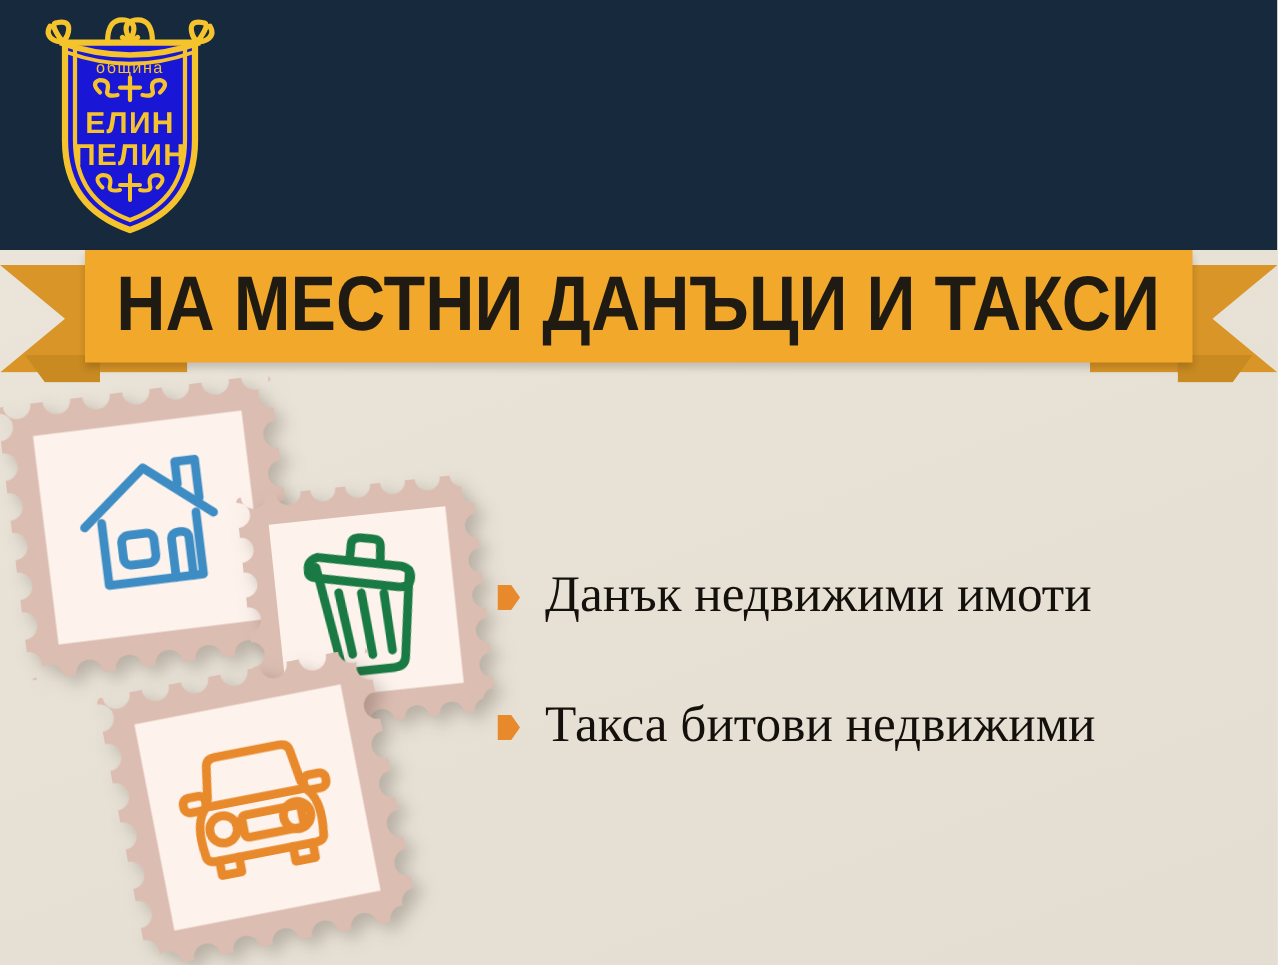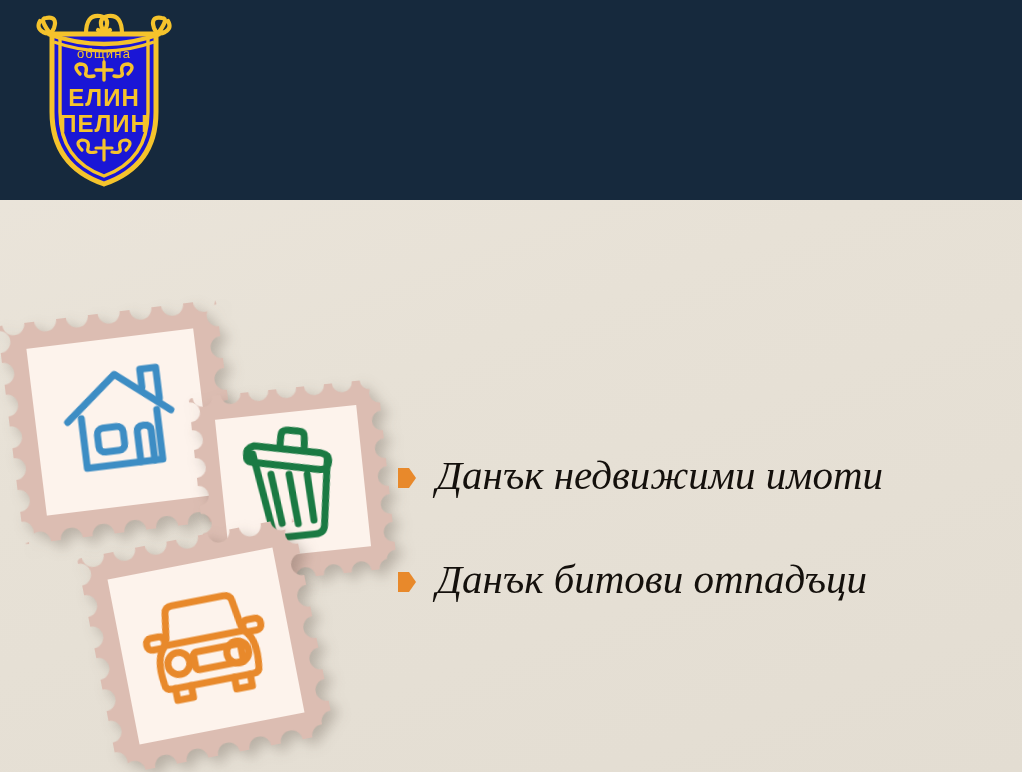--- a/index.html
+++ b/index.html
@@ -85,21 +85,21 @@
 
   
   .stamp{
     position:absolute;
     filter:drop-shadow(6px 7px 7px rgba(60,45,35,0.27));
   }
   .stamp svg{display:block;}
 
   
   .tax-list{
-    position:absolute;left:398px;top:424px;width:610px;z-index:5;font-style:italic;
+    position:absolute;left:398px;top:424px;width:610px;z-index:5;
   }
   .tax-item{
     display:flex;align-items:center;
     height:104px;
   }
   .bullet{
     width:18px;height:24px;flex:0 0 18px;margin-right:20px;margin-top:4px;
   }
   .bullet svg{display:block;}
   .tax-label{
@@ -149,20 +149,29 @@
       <text x="80" y="124" text-anchor="middle" fill="#f5c32c" font-family="Liberation Sans, sans-serif" font-weight="bold" font-size="24" letter-spacing="1">ПЕЛИН</text>
 
       <g fill="none" stroke="#f5c32c" stroke-width="3.2" stroke-linecap="round">
         <path d="M58 142 Q50 134 58 132 Q66 132 64 140 Q62 146 72 144"></path>
         <path d="M102 142 Q110 134 102 132 Q94 132 96 140 Q98 146 88 144"></path>
         <path d="M72 140 L88 140 M80 132 L80 152"></path>
       </g>
     </svg>
   </div>
 
+  <div class="ribbon">
+    <div class="ribbon-tail left"></div>
+    <div class="ribbon-tail right"></div>
+    <div class="ribbon-fold left"></div>
+    <div class="ribbon-fold right"></div>
+    <div class="ribbon-main">
+      <span class="ribbon-text">НА МЕСТНИ ДАНЪЦИ И ТАКСИ</span>
+    </div>
+  </div>
 
   <div class="stamp" style="left:10px;top:312px;width:220px;height:220px;transform:rotate(-7deg);">
     <svg viewBox="0 0 220 220" width="220" height="220" xmlns="http://www.w3.org/2000/svg">
       <defs>
         <mask id="scallop1">
           <rect x="0" y="0" width="220" height="220" fill="white"></rect>
           <g fill="black">
             <circle cx="0" cy="16" r="11"></circle>
               <circle cx="0" cy="48" r="11"></circle>
               <circle cx="0" cy="80" r="11"></circle>
@@ -319,19 +328,19 @@
       </span>
       <span class="tax-label">Данък недвижими имоти</span>
     </div>
 
     <div class="tax-item">
       <span class="bullet">
         <svg viewBox="0 0 18 24" width="18" height="24" xmlns="http://www.w3.org/2000/svg">
           <path d="M0 2 L11 2 L18 12 L11 22 L0 22 Z" fill="#e8892b"></path>
         </svg>
       </span>
-      <span class="tax-label">Данък битови отпадъци</span>
+      <span class="tax-label">Такса битови недвижими</span>
     </div>
 
 
   </div>
 
 </div>
 
 </body></html>

